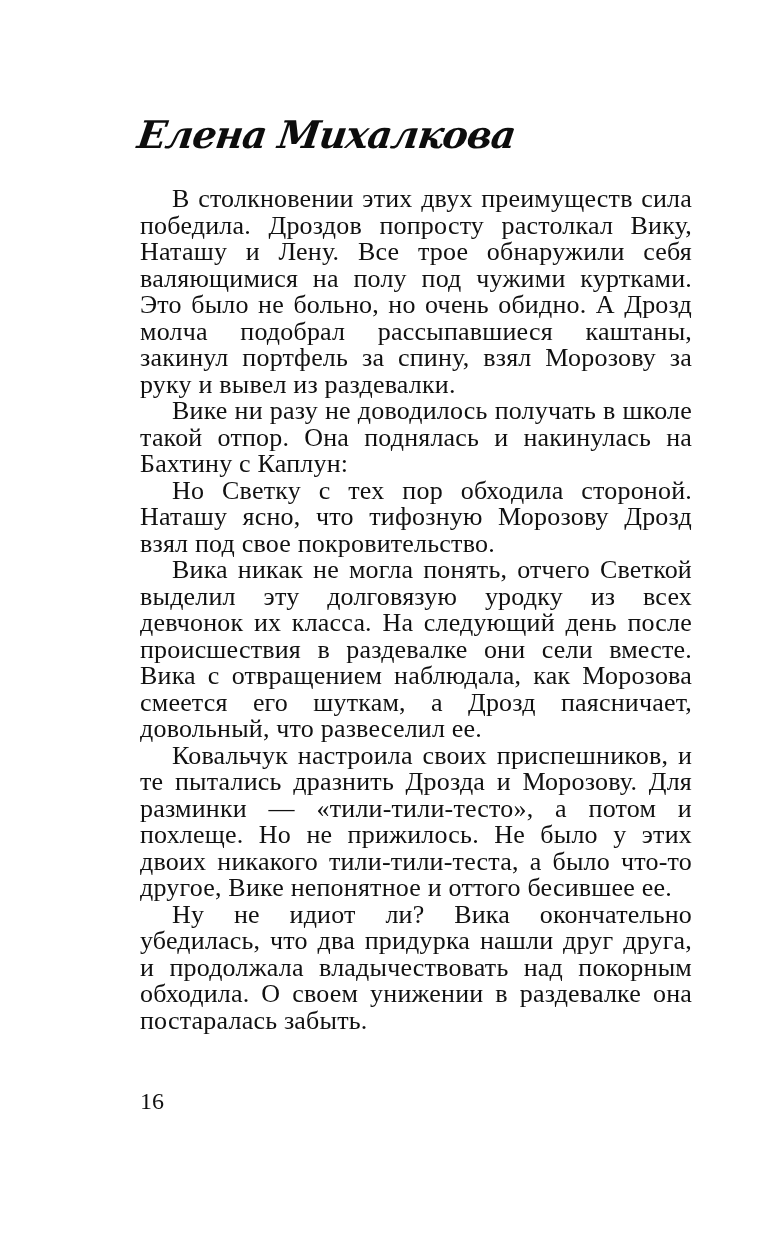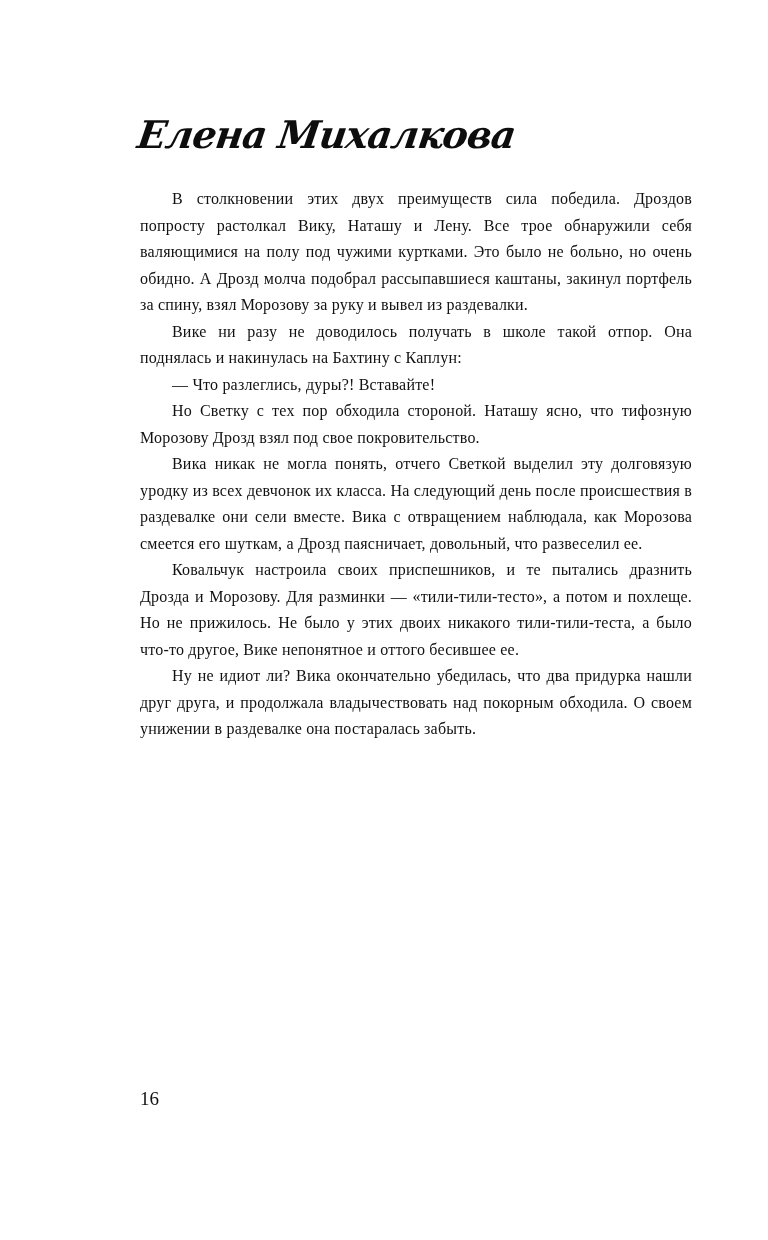--- a/index.html
+++ b/index.html
@@ -27,49 +27,48 @@
     letter-spacing: -1px;
     transform: skewX(-8deg);
     white-space: nowrap;
     color: #0d0d0d;
   }
   .text-block {
     position: absolute;
     left: 140px;
     top: 186px;
     width: 552px;
-    font-size: 16px;
+    font-size: 26px;
     line-height: 26.5px;
     text-align: justify;
     letter-spacing: 0.2px;
   }
   .text-block p {
     margin: 0;
     text-indent: 32px;
     hyphens: auto;
   }
   .page-number {
     position: absolute;
     left: 140px;
     top: 1088px;
-    font-size: 19px;
+    font-size: 24px;
     color: #111111;
   }
 </style>
 </head>
 <body>
 
 <div class="page">
 
   <div class="author-logo">Елена Михалкова</div>
 
   <div class="text-block">
     <p>В столкновении этих двух преимуществ сила победила. Дроздов попросту растолкал Вику, Наташу и Лену. Все трое обнаружили себя валяющимися на полу под чужими куртками. Это было не больно, но очень обидно. А Дрозд молча подобрал рассыпавшиеся каштаны, закинул портфель за спину, взял Морозову за руку и вывел из раздевалки.</p>
     <p>Вике ни разу не доводилось получать в школе такой отпор. Она поднялась и накинулась на Бахтину с Каплун:</p>
-    <p>— Что разлеглись, дуры?! Вставайте!</p>
     <p>Но Светку с тех пор обходила стороной. Наташу ясно, что тифозную Морозову Дрозд взял под свое покровительство.</p>
     <p>Вика никак не могла понять, отчего Светкой выделил эту долговязую уродку из всех девчонок их класса. На следующий день после происшествия в раздевалке они сели вместе. Вика с отвращением наблюдала, как Морозова смеется его шуткам, а Дрозд паясничает, довольный, что развеселил ее.</p>
     <p>Ковальчук настроила своих приспешников, и те пытались дразнить Дрозда и Морозову. Для разминки — «тили-тили-тесто», а потом и похлеще. Но не прижилось. Не было у этих двоих никакого тили-тили-теста, а было что-то другое, Вике непонятное и оттого бесившее ее.</p>
     <p>Ну не идиот ли? Вика окончательно убедилась, что два придурка нашли друг друга, и продолжала владычествовать над покорным обходила. О своем унижении в раздевалке она постаралась забыть.</p>
   </div>
 
   <div class="page-number">16</div>
 
 </div>
 

